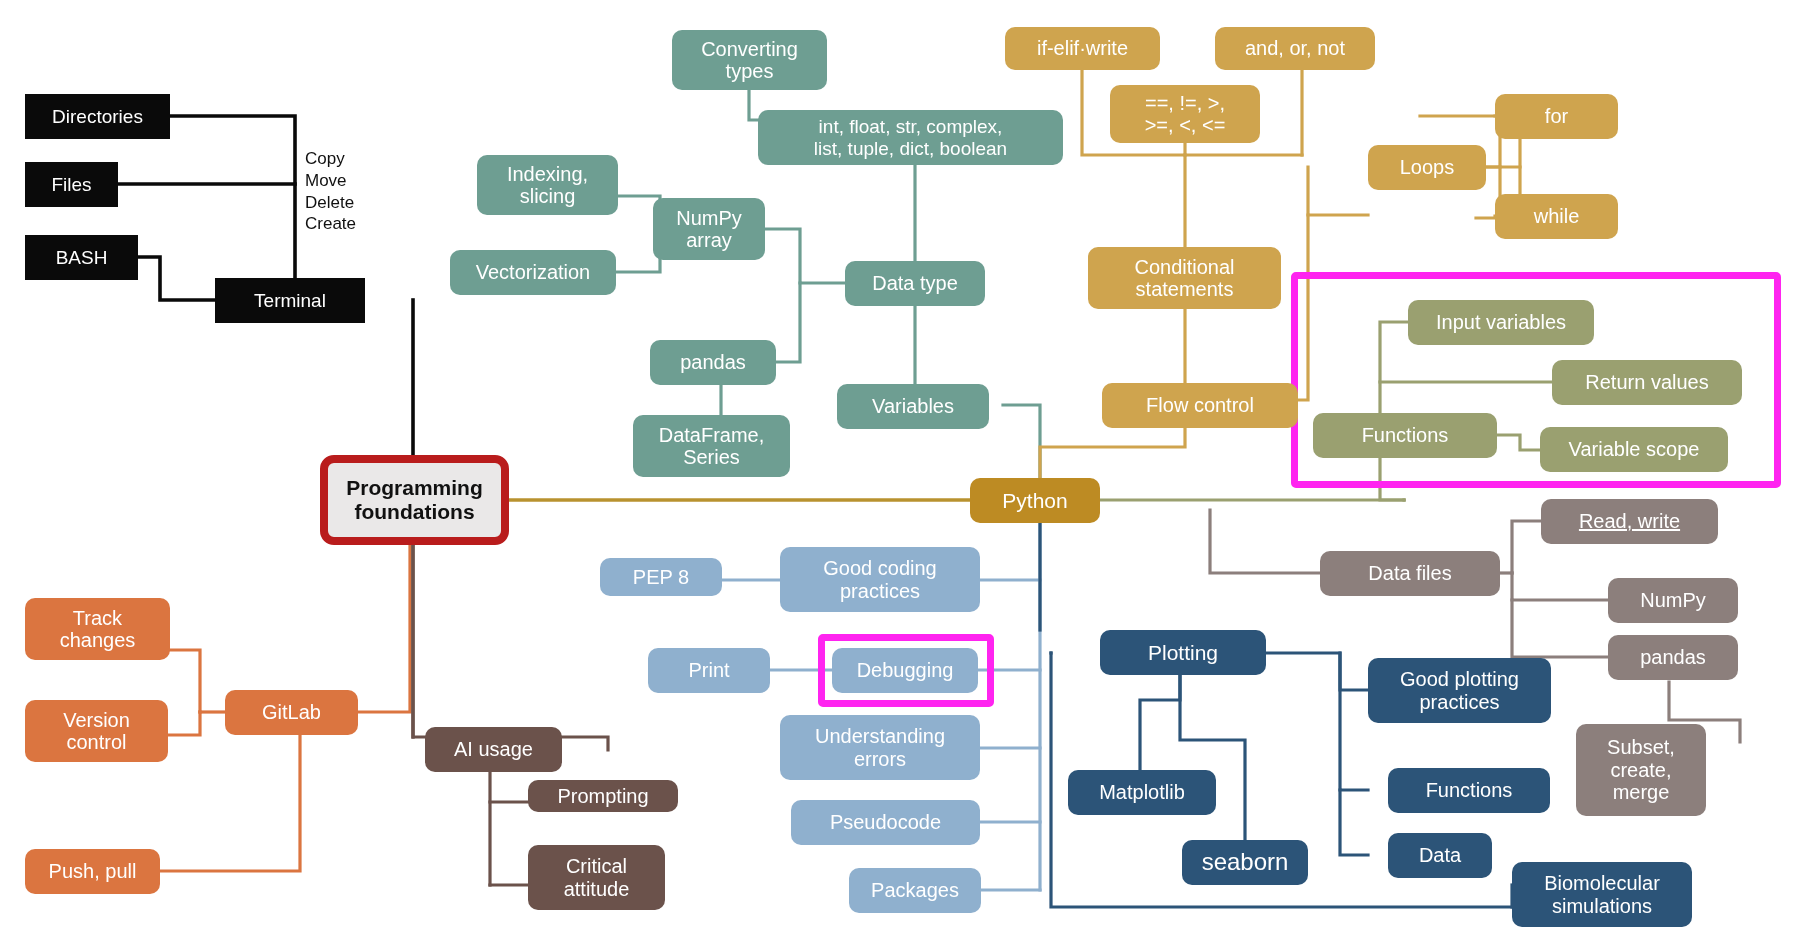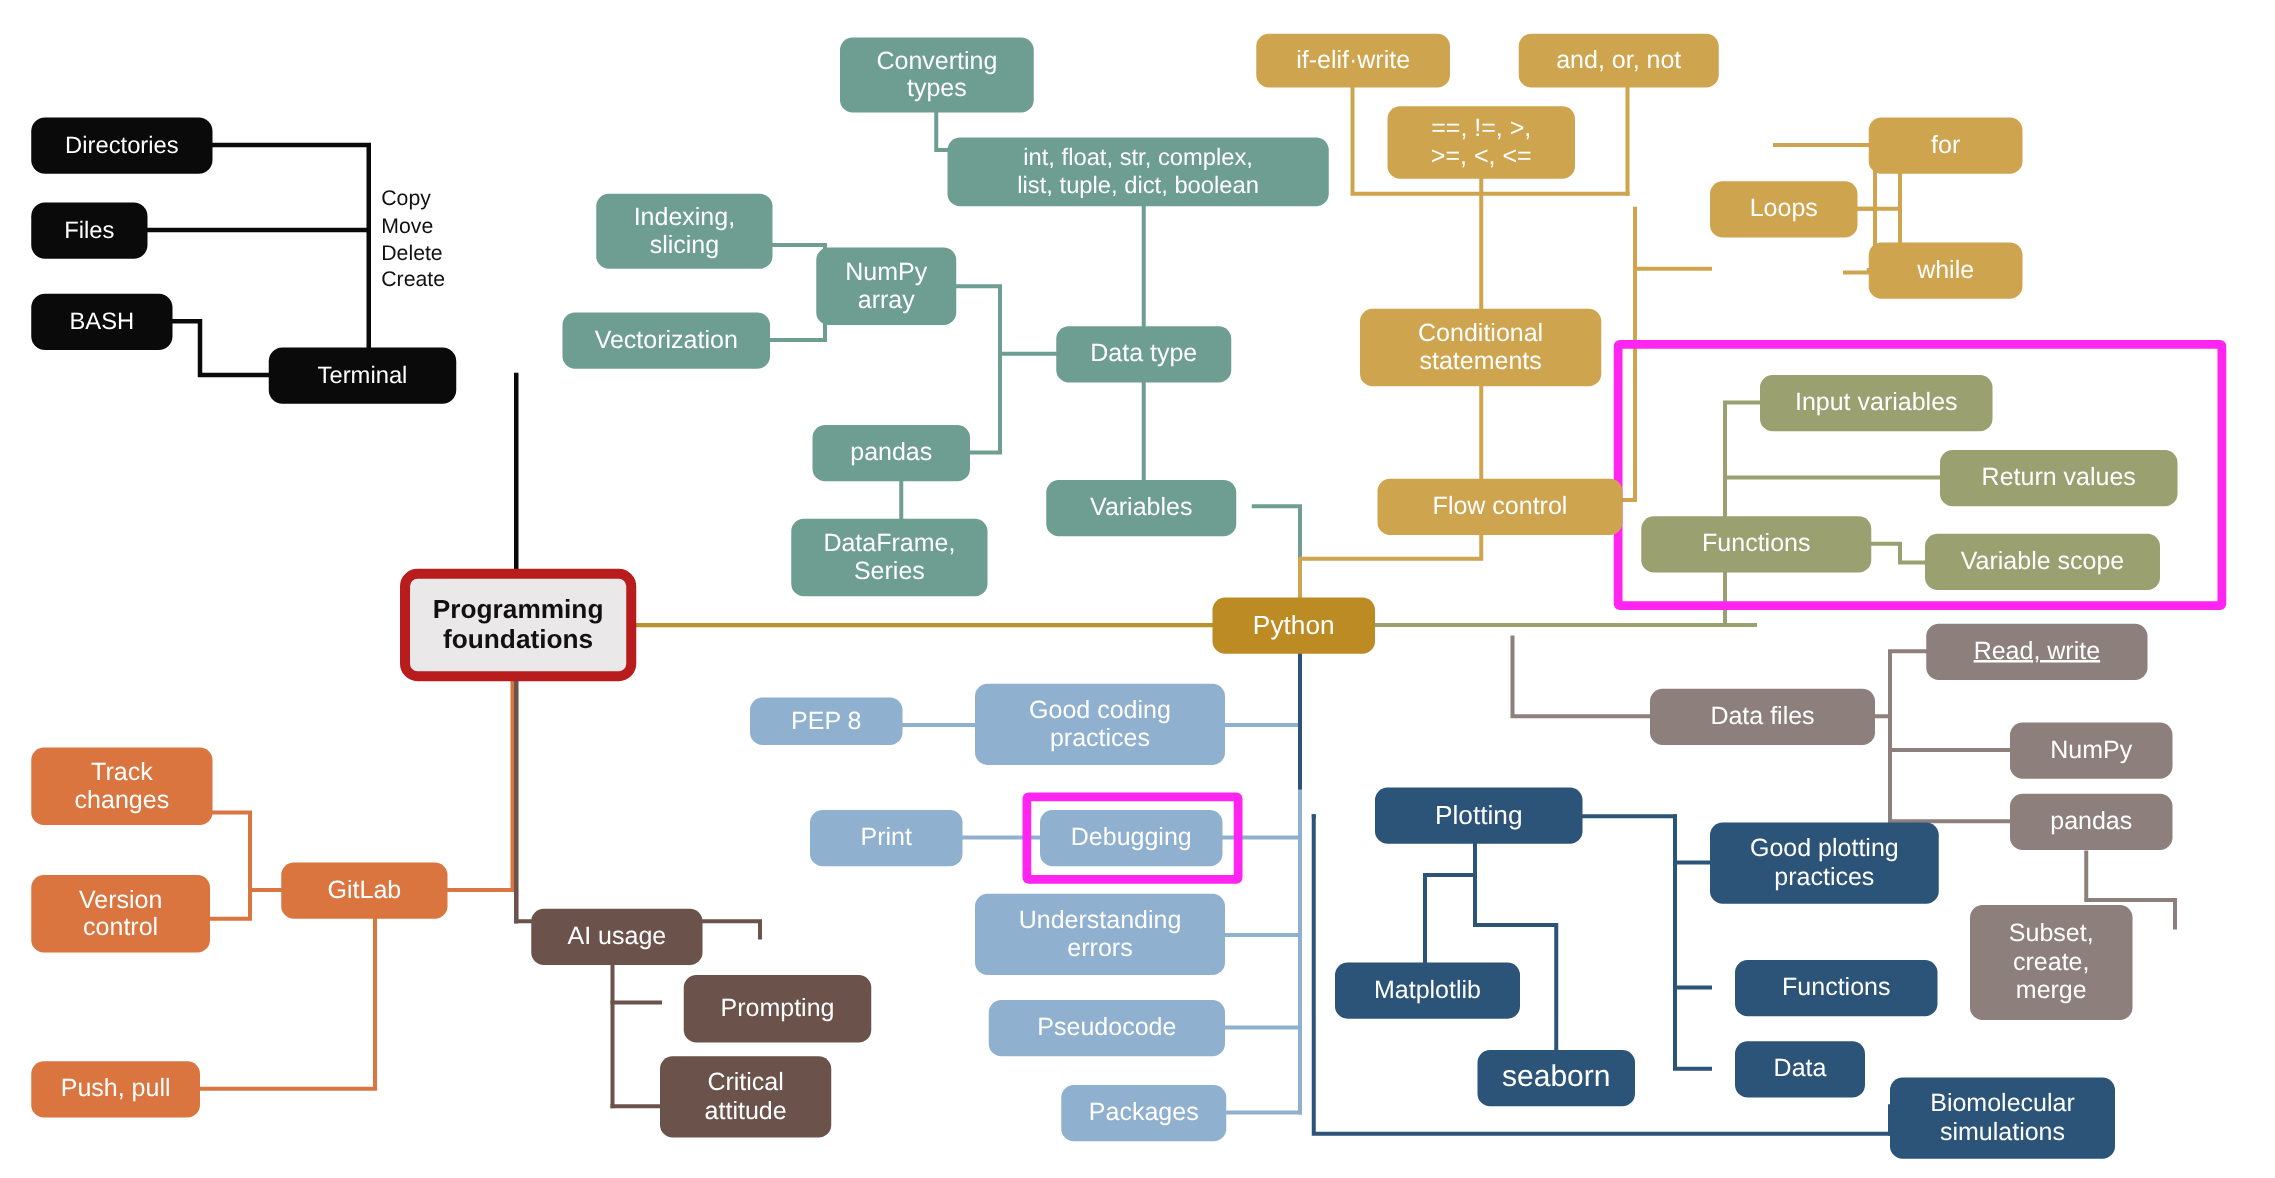--- a/index.html
+++ b/index.html
@@ -26,21 +26,21 @@
     align-items: center;
     justify-content: center;
     text-align: center;
     color: #ffffff;
     border-radius: 10px;
     line-height: 1.12;
     padding: 4px 10px;
     white-space: pre-line;
     z-index: 3;
   }
-  .node.sq { border-radius: 11px; }
+  .node.sq { border-radius: 0; }
   .node.root {
     background: #EAE8E8;
     color: #111111;
     font-weight: bold;
     border: 8px solid #b91c1c;
     border-radius: 14px;
   }
   .hl {
     position: absolute;
     border: 7px solid #FF24F0;
@@ -255,17 +255,17 @@
 simulations</div>
 
   <div class="node" style="left:25px;top:598px;width:145px;height:62px;background:#DB7540;font-size:20px;">Track
 changes</div>
   <div class="node" style="left:25px;top:700px;width:143px;height:62px;background:#DB7540;font-size:20px;">Version
 control</div>
   <div class="node" style="left:25px;top:849px;width:135px;height:45px;background:#DB7540;font-size:20px;">Push, pull</div>
   <div class="node" style="left:225px;top:690px;width:133px;height:45px;background:#DB7540;font-size:20px;">GitLab</div>
 
   <div class="node" style="left:425px;top:727px;width:137px;height:45px;background:#6B524B;font-size:20px;">AI usage</div>
-  <div class="node" style="left:547px;top:780px;width:150px;height:54px;background:#6B524B;font-size:20px;">Prompting</div>
+  <div class="node" style="left:528px;top:780px;width:150px;height:32px;background:#6B524B;font-size:20px;">Prompting</div>
   <div class="node" style="left:528px;top:845px;width:137px;height:65px;background:#6B524B;font-size:20px;">Critical
 attitude</div>
 
 </div>
 
 </body></html>

